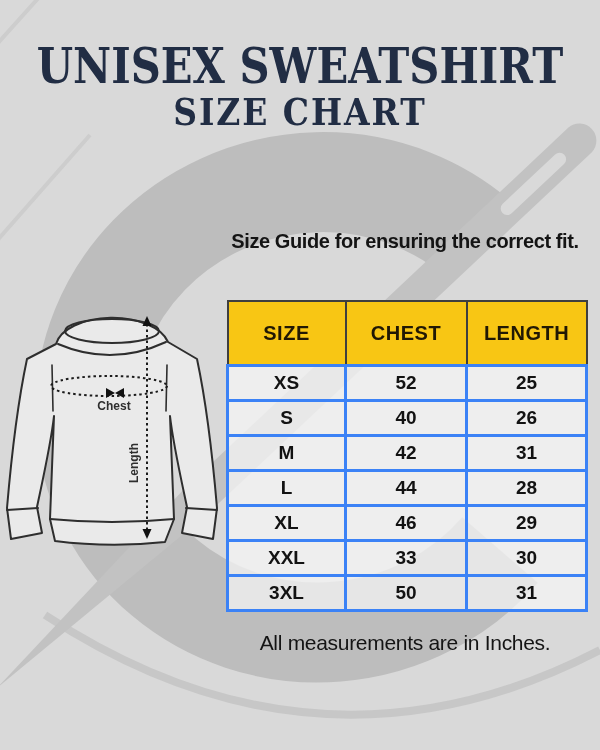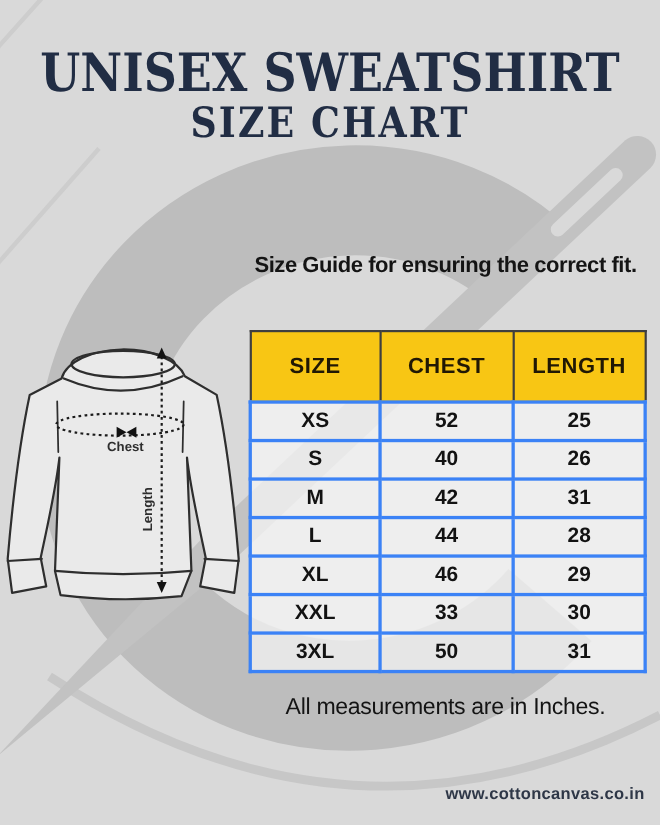--- a/index.html
+++ b/index.html
@@ -143,15 +143,14 @@
         <tr>
           <td>3XL</td>
           <td>50</td>
           <td>31</td>
         </tr>
       </tbody>
     </table>
   </div>
 
   <div class="footnote">All measurements are in Inches.</div>
-  <div class="website">www.cottoncanvas.co.in</div>
 
 </div>
 
 </body></html>

